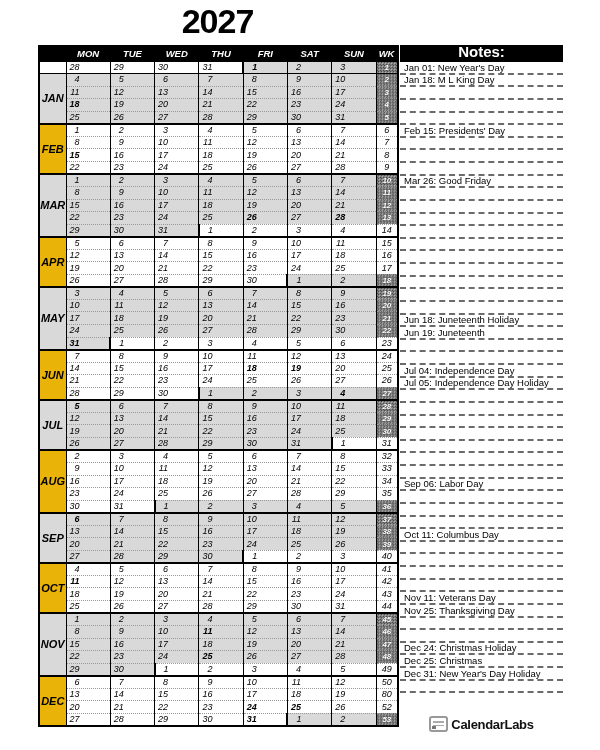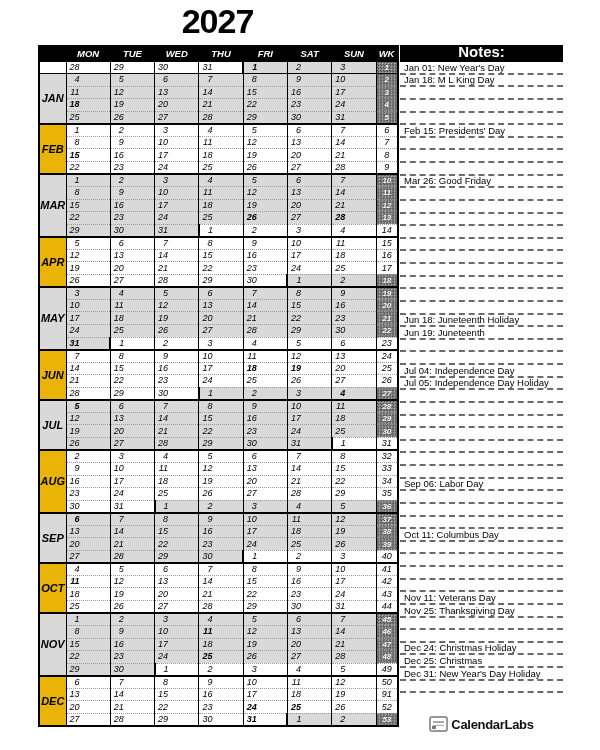--- a/index.html
+++ b/index.html
@@ -593,21 +593,21 @@
           <td class="wk">50</td>
         </tr>
         <tr>
           <td class="d"><span>13</span></td>
           <td class="d"><span>14</span></td>
           <td class="d"><span>15</span></td>
           <td class="d"><span>16</span></td>
           <td class="d"><span>17</span></td>
           <td class="d"><span>18</span></td>
           <td class="d"><span>19</span></td>
-          <td class="wk">91</td>
+          <td class="wk">80</td>
         </tr>
         <tr>
           <td class="d"><span>20</span></td>
           <td class="d"><span>21</span></td>
           <td class="d"><span>22</span></td>
           <td class="d"><span>23</span></td>
           <td class="d bold"><span>24</span></td>
           <td class="d bold"><span>25</span></td>
           <td class="d"><span>26</span></td>
           <td class="wk">52</td>

